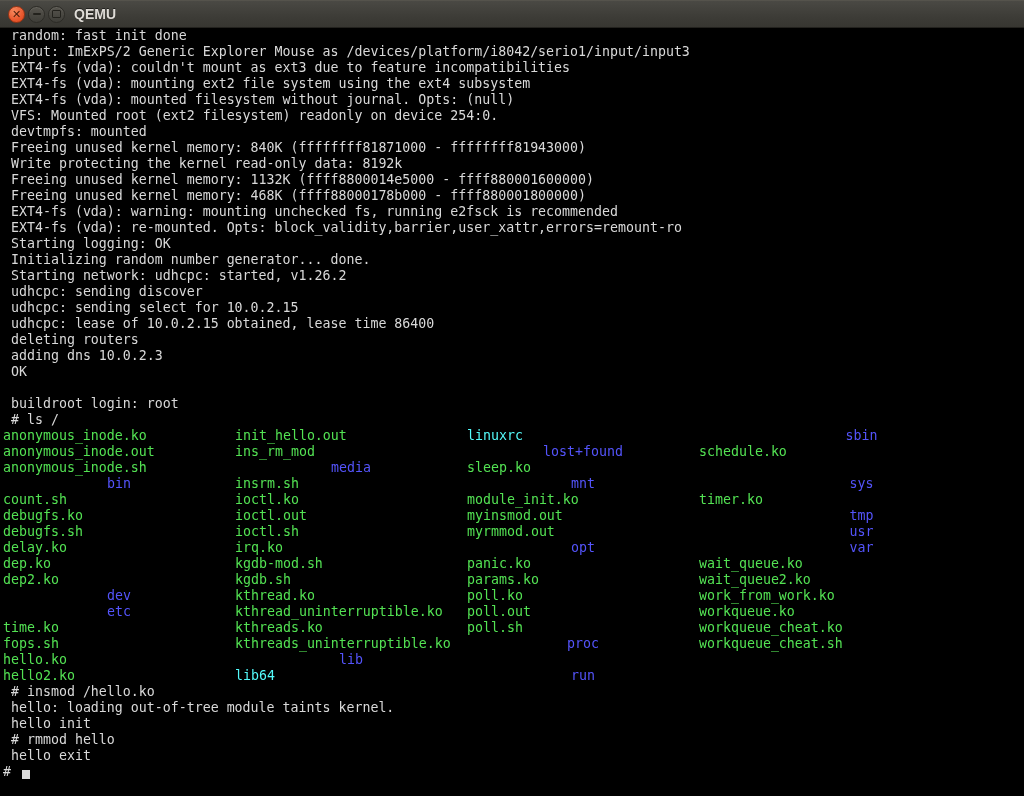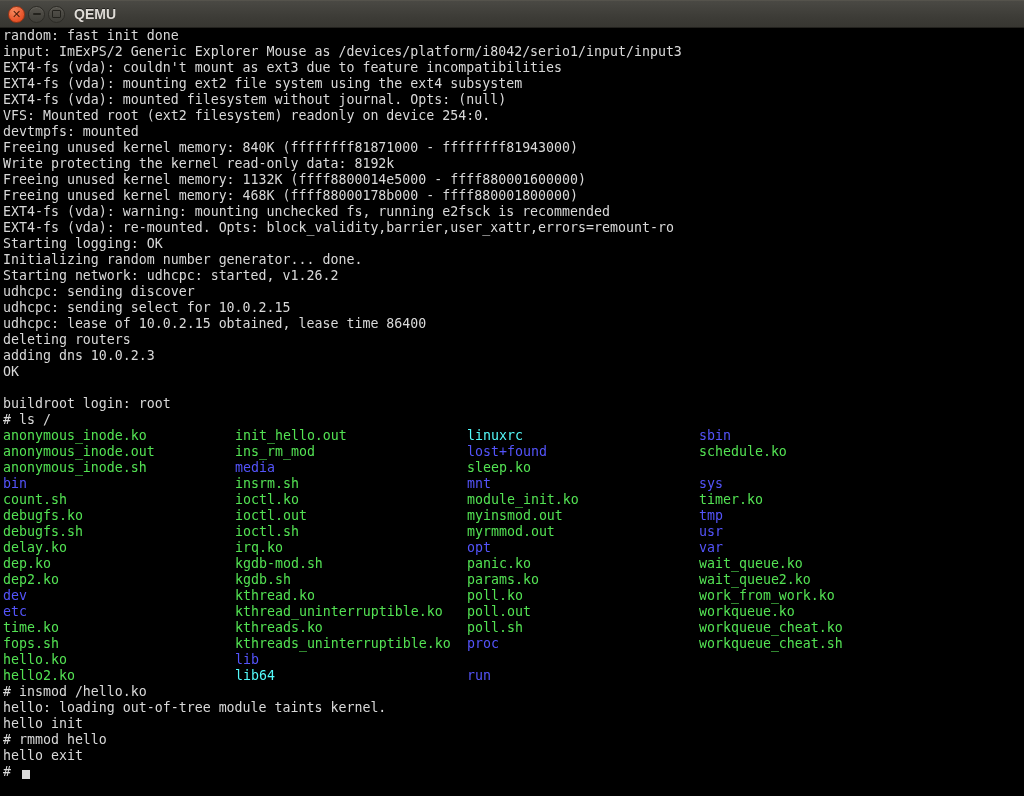--- a/index.html
+++ b/index.html
@@ -55,28 +55,28 @@
   
   .terminal {
     position:absolute; top:28px; left:0; right:0; bottom:0;
     background:var(--bg, #000);
     color:var(--fg, #d9d9d9);
     font-family:"DejaVu Sans Mono","Liberation Mono", monospace;
     font-size:13.28px; line-height:16px;
     padding-left:3px;
     overflow:hidden;
   }
-  .tline { height:16px; white-space:pre; }
+  .tline { height:16px; white-space:pre;margin-left:8px; }
   .ls-row {
     height:16px; display:grid;
     grid-template-columns:232px 232px 232px 1fr;
   }
   .ls-row span { white-space:pre; }
   .t-exec { color:var(--c-exec, #53e253); }
-  .t-dir  { color:var(--c-dir, #5454fb); }
+  .t-dir  { color:var(--c-dir, #5454fb);text-align:center; }
   .t-link { color:var(--c-link, #54fafa); }
   .prompt-line { position:relative; height:16px; white-space:pre; }
   .cursor {
     position:absolute; left:19px; top:6px;
     width:8px; height:9px;
     background:var(--c-cursor, #dcdcdc);
   }
 </style>
 </head>
 <body>

